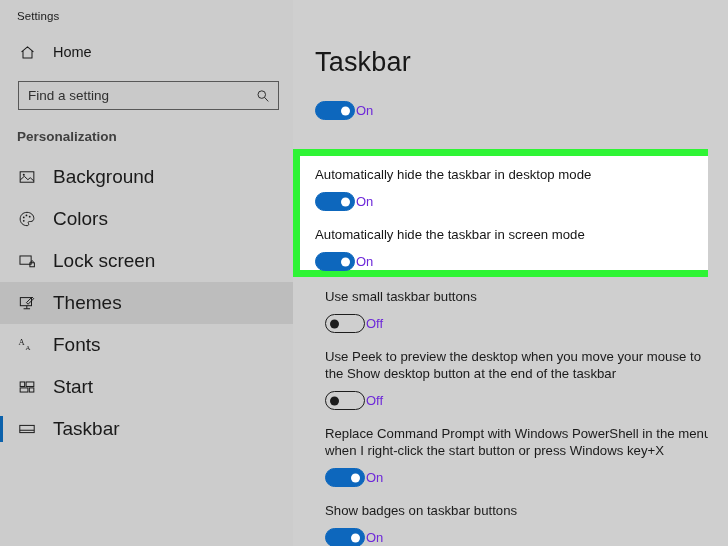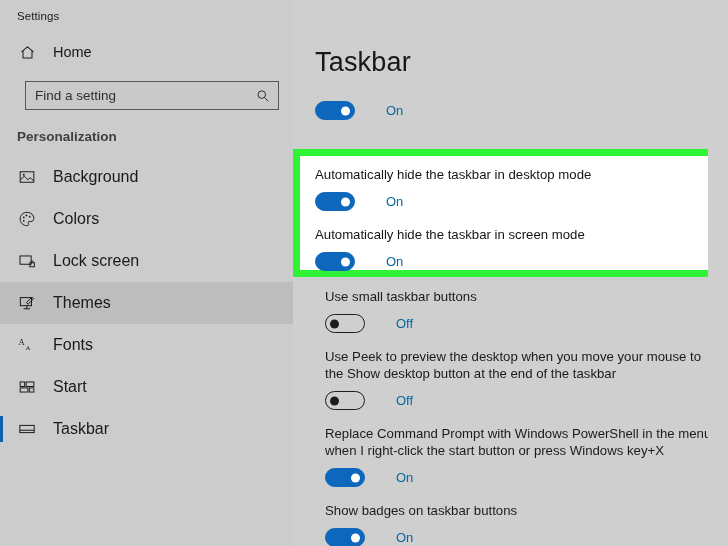--- a/index.html
+++ b/index.html
@@ -51,21 +51,21 @@
     align-items: center;
     justify-content: center;
     margin-right: 16px;
   }
   .home-row .label {
     font-size: 14.5px;
     color: #161616;
   }
 
   .search-wrap {
-    margin: 14px 14px 0 25px;
+    margin: 14px 14px 0 18px;
     height: 29px;
     border: 1px solid #585858;
     background: #c9c9c9;
     display: flex;
     align-items: center;
     box-sizing: border-box;
     position: relative;
   }
   .search-wrap input {
     flex: 1;
@@ -120,21 +120,21 @@
   .nav-item .icon {
     width: 20px;
     height: 20px;
     display: flex;
     align-items: center;
     justify-content: center;
     margin-right: 16px;
     flex: 0 0 20px;
   }
   .nav-item .label {
-    font-size: 16px;
+    font-size: 19px;
     color: #1a1a1a;
   }
 
   
   .content {
     flex: 1;
     height: 546px;
     background: #cfcfcf;
     position: relative;
     box-sizing: border-box;
@@ -194,22 +194,22 @@
     left: 3.5px;
     top: 50%;
     transform: translateY(-50%);
     width: 9px;
     height: 9px;
     border-radius: 50%;
     background: #1d1d1d;
   }
   .toggle-label {
     font-size: 13px;
-    color: #0369a1;
-    margin-left: 31px;
+    color: #6d28d9;
+    margin-left: 1px;
   }
 
   
   .highlight-box {
     position: absolute;
     left: 0px;
     top: 149px;
     width: 426px;
     height: 128px;
     border: 7px solid #2ff435;

